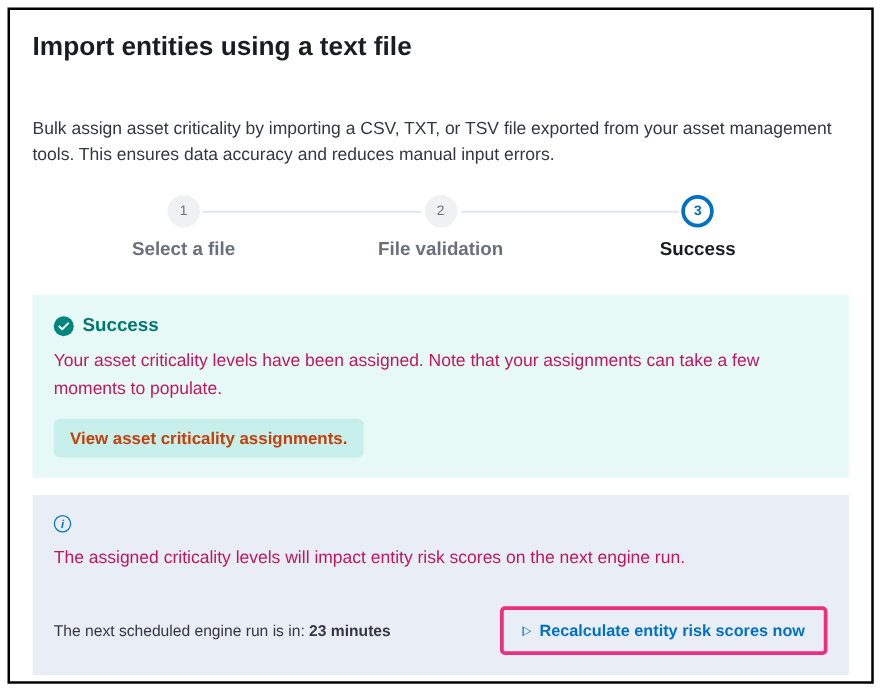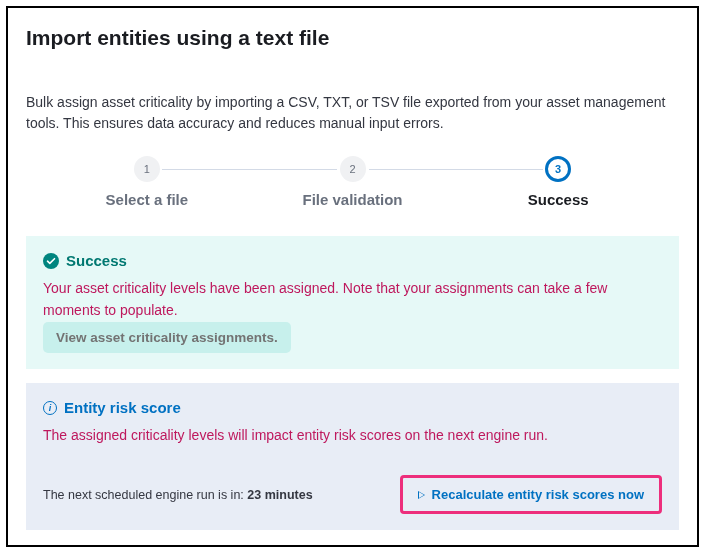--- a/index.html
+++ b/index.html
@@ -106,23 +106,23 @@
       font-size: 15px;
       font-weight: 700;
     }
     .panel-body {
       font-size: 14px;
       color: #be185d;
       line-height: 1.55;
     }
     .btn-teal {
       display: inline-block;
-      margin-top: 1px;
+      margin-top: 14px;
       background: #c7f0ec;
-      color: #737373;
+      color: #c2410c;
       font-size: 13.5px;
       font-weight: 600;
       padding: 8px 13px;
       border-radius: 5px;
       border: none;
       cursor: pointer;
     }
     .info-footer {
       display: flex;
       align-items: center;
@@ -217,21 +217,20 @@
       </span>
       <span class="panel-header-title">Success</span>
     </div>
     <div class="panel-body">Your asset criticality levels have been assigned. Note that your assignments can take a few moments to populate.</div>
     <button class="btn-teal">View asset criticality assignments.</button>
   </div>
 
   <div class="panel info">
     <div class="panel-header info">
       <span class="icon-info-circle">i</span>
-      <span class="panel-header-title">Entity risk score</span>
     </div>
     <div class="panel-body">The assigned criticality levels will impact entity risk scores on the next engine run.</div>
 
     <div class="info-footer">
       <div class="schedule-text">
         <span>The next scheduled engine run is in: </span><b>23 minutes</b>
       </div>
       <div class="highlight">
         <button class="recalc-btn">
           <span class="icon-play"></span>

